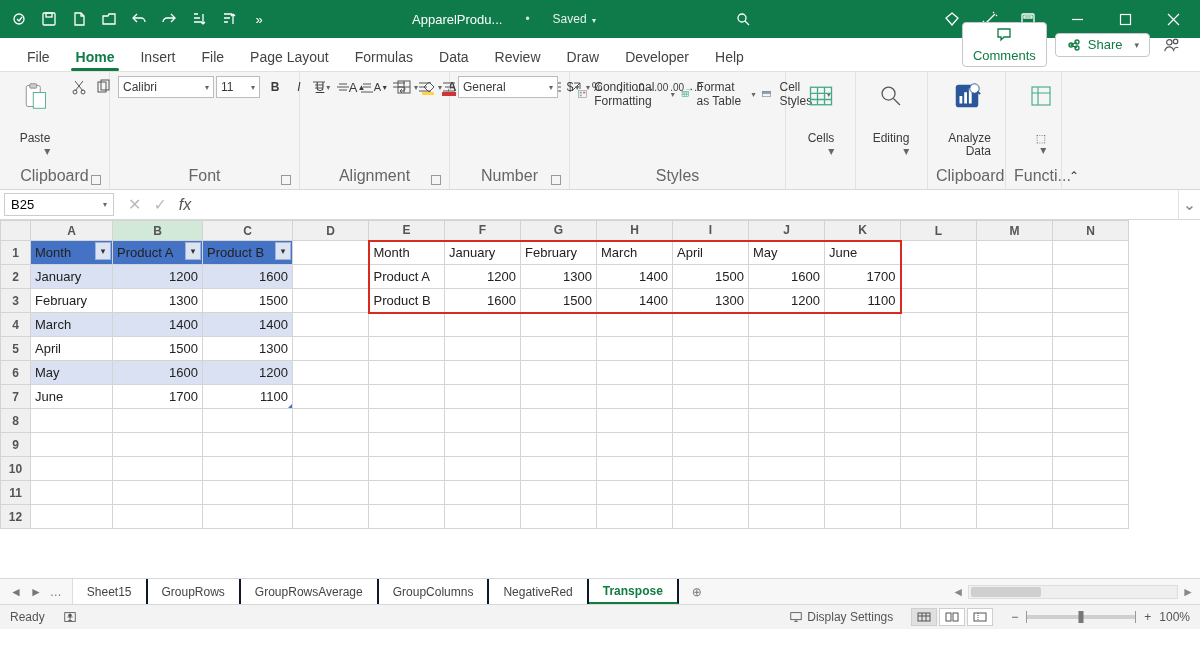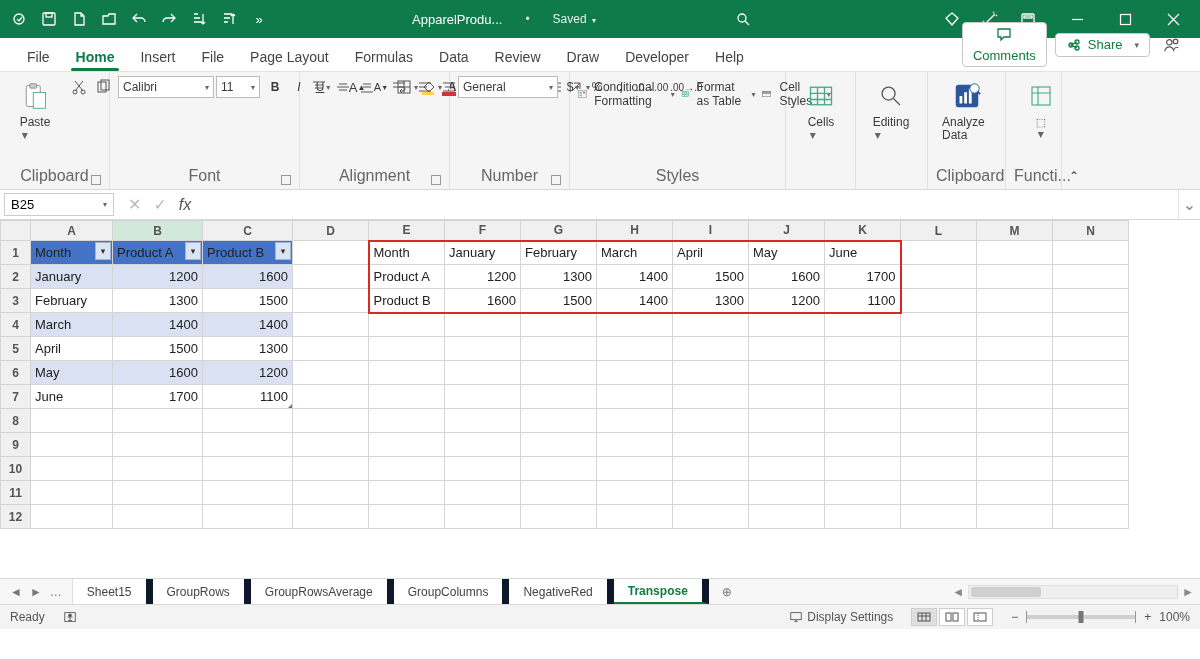--- a/index.html
+++ b/index.html
@@ -45,21 +45,21 @@
   .ribbon{height:118px;background:var(--ribbon-bg);border-bottom:1px solid #d8d8d8;display:flex;font-size:12px;color:#3b3b3b;}
   .rgroup{border-right:1px solid #e2e2e2;padding:4px 8px 2px 8px;display:flex;flex-direction:column;justify-content:space-between;}
   .rgroup .body{display:flex;gap:6px;align-items:flex-start;}
   .rgroup .label{text-align:center;font-size:16px;color:#666;padding:2px 0;position:relative;}
   .rgroup .label .dlg{position:absolute;right:0;bottom:2px;width:10px;height:10px;border:1px solid #999;}
   .rbtn{min-width:22px;height:22px;display:flex;align-items:center;justify-content:center;border-radius:2px;}
   .stack{display:flex;flex-direction:row;gap:2px;}
   .row{display:flex;gap:2px;align-items:center;}
   .bigbtn{display:flex;flex-direction:column;align-items:center;justify-content:center;gap:4px;padding:4px 6px;min-width:54px;}
   .bigbtn .ico{width:32px;height:32px;display:flex;align-items:center;justify-content:center;}
-  .bigbtn span{font-size:12px;text-align:left;line-height:1.1;}
+  .bigbtn span{font-size:12px;text-align:right;line-height:1.1;margin-top:16px;}
   .dd-caret{font-size:8px;color:#666;margin-left:2px;}
   .fontname{width:96px;height:22px;border:1px solid #bcbcbc;background:#fff;font-size:12px;padding:0 4px;display:flex;align-items:center;justify-content:space-between;}
   .fontsize{width:44px;height:22px;border:1px solid #bcbcbc;background:#fff;font-size:12px;padding:0 4px;display:flex;align-items:center;justify-content:space-between;}
   .numfmt{width:100px;height:22px;border:1px solid #bcbcbc;background:#fff;font-size:12px;padding:0 4px;display:flex;align-items:center;justify-content:space-between;}
   .mini-ico{width:16px;height:16px;}
   .collapse-chev{width:24px;display:flex;align-items:flex-end;justify-content:center;padding-bottom:6px;}
   
   .fbar{height:30px;border-bottom:1px solid #d8d8d8;display:flex;align-items:stretch;background:#fff;}
   .namebox{width:110px;border-right:1px solid #d8d8d8;display:flex;align-items:center;padding:0 6px;font-size:13px;justify-content:space-between;margin:3px 4px;border:1px solid #ccc;}
   .fx-area{display:flex;align-items:center;gap:12px;padding:0 10px;color:#888;}
@@ -78,21 +78,21 @@
   .hdr-blue{background:var(--header-blue);color:#fff;font-weight:400;position:relative;}
   .filter-caret{position:absolute;right:1px;top:1px;width:16px;height:18px;background:#dce3f1;border:1px solid #9fb2d8;display:flex;align-items:center;justify-content:center;}
   .filter-caret::after{content:"▾";font-size:9px;color:#333;}
   .band1{background:var(--banded);} .band2{background:var(--banded2);}
   .colhdr.sel{background:#d2e8d8;}
   .table-corner{position:relative;}
   .table-corner::after{content:"";position:absolute;right:-1px;bottom:-1px;width:0;height:0;border-left:6px solid transparent;border-bottom:6px solid #4472c4;}
   
   .sheetbar{height:26px;border-top:1px solid #d8d8d8;display:flex;align-items:stretch;font-size:12px;background:#f7f7f7;}
   .sheet-nav{display:flex;align-items:center;gap:8px;padding:0 10px;color:#777;border-right:1px solid #ddd;}
-  .sheettab{padding:0 14px;display:flex;align-items:center;border-right:7px solid #0f172a;background:#fff;color:#444;}
+  .sheettab{padding:0 14px;display:flex;align-items:center;border-right:2px solid #0f172a;background:#fff;color:#444;}
   .sheettab.active{color:#107c41;font-weight:600;border-bottom:2px solid #107c41;background:#fff;}
   .addsheet{width:36px;display:flex;align-items:center;justify-content:center;color:#777;}
   .hsb{flex:1;display:flex;align-items:center;justify-content:flex-end;padding:0 6px;}
   .hsb-track{flex:1;max-width:210px;height:14px;background:#efefef;border:1px solid #ddd;position:relative;margin:0 4px;}
   .hsb-thumb{position:absolute;left:2px;top:1px;height:10px;width:70px;background:#cfcfcf;border-radius:2px;}
   
   .status{height:25px;background:#f3f3f3;border-top:1px solid #d8d8d8;display:flex;align-items:center;font-size:12px;color:#555;padding:0 10px;gap:18px;}
   .status .spacer{flex:1;}
   .views{display:flex;gap:2px;}
   .viewbtn{width:26px;height:18px;border:1px solid #cfcfcf;display:flex;align-items:center;justify-content:center;background:#fff;}

